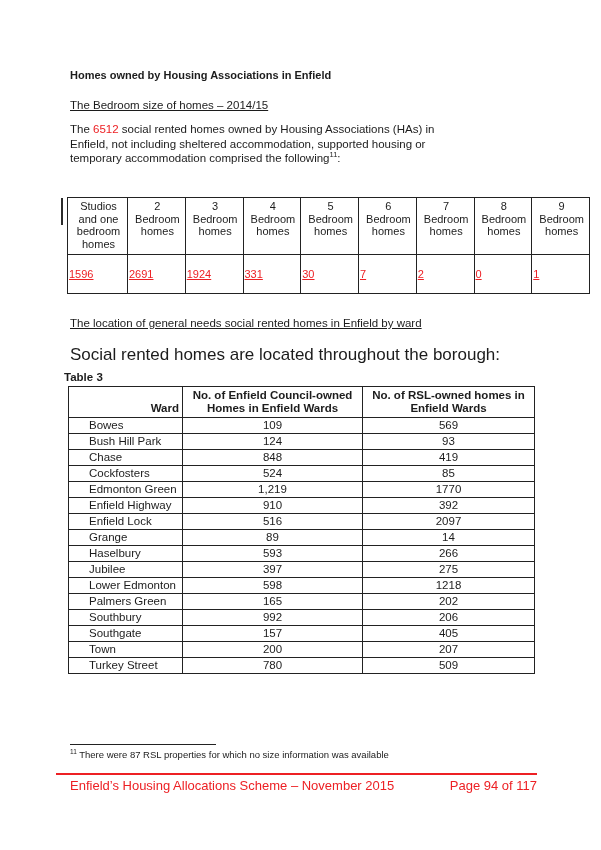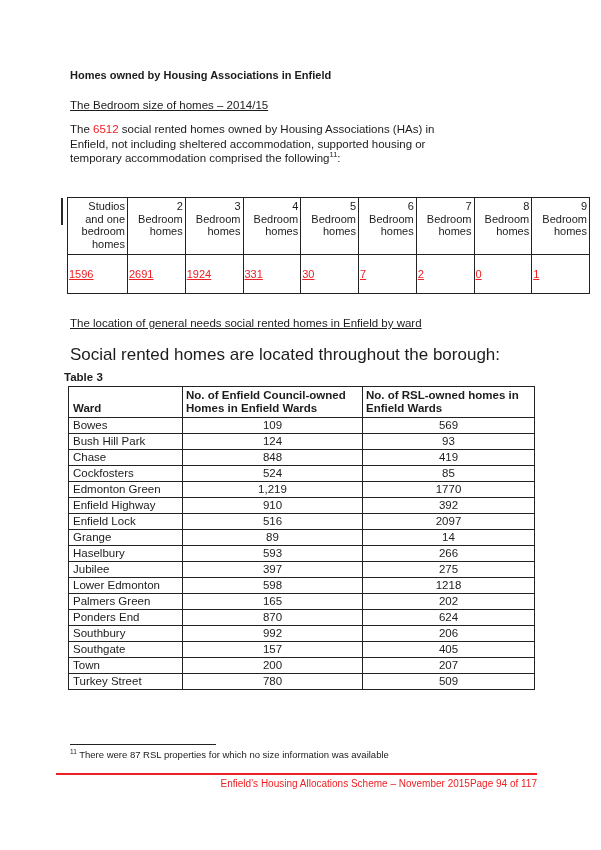--- a/index.html
+++ b/index.html
@@ -19,49 +19,49 @@
 
   .change-bar{left:61px;top:198px;width:2px;height:27px;background:#2a2a2a;}
 
   table{border-collapse:collapse;table-layout:fixed;}
   th,td{border:1px solid #222;overflow:hidden;}
 
   .t1{left:67px;top:197px;width:522px;font-size:11px;}
   .t1 col{width:57.75px;}
   .t1 col.first{width:60px;}
   .t1 th{
-    font-weight:normal;text-align:right;vertical-align:top;
+    font-weight:normal;text-align:center;vertical-align:top;
     padding:2px 2px 2px 4px;line-height:12.6px;height:52px;
   }
   .t1 td{height:36px;text-align:left;vertical-align:middle;color:#ed2024;text-decoration:underline;}
 
   .h-sec2{left:70px;top:317px;font-size:11.5px;}
   .s2-text{left:70px;top:345px;font-size:17px;margin:0;}
   .t3-cap{left:64px;top:371px;font-size:11.5px;font-weight:bold;}
 
   .t3{left:68px;top:386px;width:466px;font-size:11.5px;}
   .t3 col.w0{width:114px;}
   .t3 col.w1{width:180px;}
   .t3 col.w2{width:172px;}
   .t3 th{
-    font-weight:bold;vertical-align:bottom;text-align:left;
+    font-weight:bold;vertical-align:bottom;text-align:center;
     padding:2px 3px 1px 3px;line-height:13.4px;
   }
-  .t3 th.c0{text-align:left;padding-left:4px;}
+  .t3 th.c0{text-align:right;padding-left:4px;}
   .t3 td{height:13px;padding:1px 3px;line-height:13px;text-align:center;vertical-align:middle;}
-  .t3 td.c0{text-align:left;padding-left:4px;}
+  .t3 td.c0{text-align:left;padding-left:20px;}
 
   .fn-rule{left:70px;top:744px;width:146px;height:1px;background:#222;}
   .footnote{left:70px;top:749px;font-size:9.5px;margin:0;color:#222;}
   .footnote sup{font-size:6.5px;}
 
   .footer-rule{left:56px;top:773px;width:481px;height:2px;background:#ed2024;}
   .footer{
-    left:70px;top:778px;width:467px;display:flex;justify-content:flex-end;
-    font-size:10px;color:#ed2024;
+    left:70px;top:778px;width:467px;display:flex;justify-content:space-between;
+    font-size:13px;color:#ed2024;
   }
 </style>
 </head>
 <body>
 
 <div>
 
   <div class="abs page-title">Homes owned by Housing Associations in Enfield</div>
 
   <div class="abs h-sec1 uline">The Bedroom size of homes – 2014/15</div>
@@ -186,25 +186,20 @@
           <td class="c0">Lower Edmonton</td>
           <td class="c1">598</td>
           <td class="c2">1218</td>
         </tr>
         <tr>
           <td class="c0">Palmers Green</td>
           <td class="c1">165</td>
           <td class="c2">202</td>
         </tr>
         <tr>
-          <td class="c0">Ponders End</td>
-          <td class="c1">870</td>
-          <td class="c2">624</td>
-        </tr>
-        <tr>
           <td class="c0">Southbury</td>
           <td class="c1">992</td>
           <td class="c2">206</td>
         </tr>
         <tr>
           <td class="c0">Southgate</td>
           <td class="c1">157</td>
           <td class="c2">405</td>
         </tr>
         <tr>

